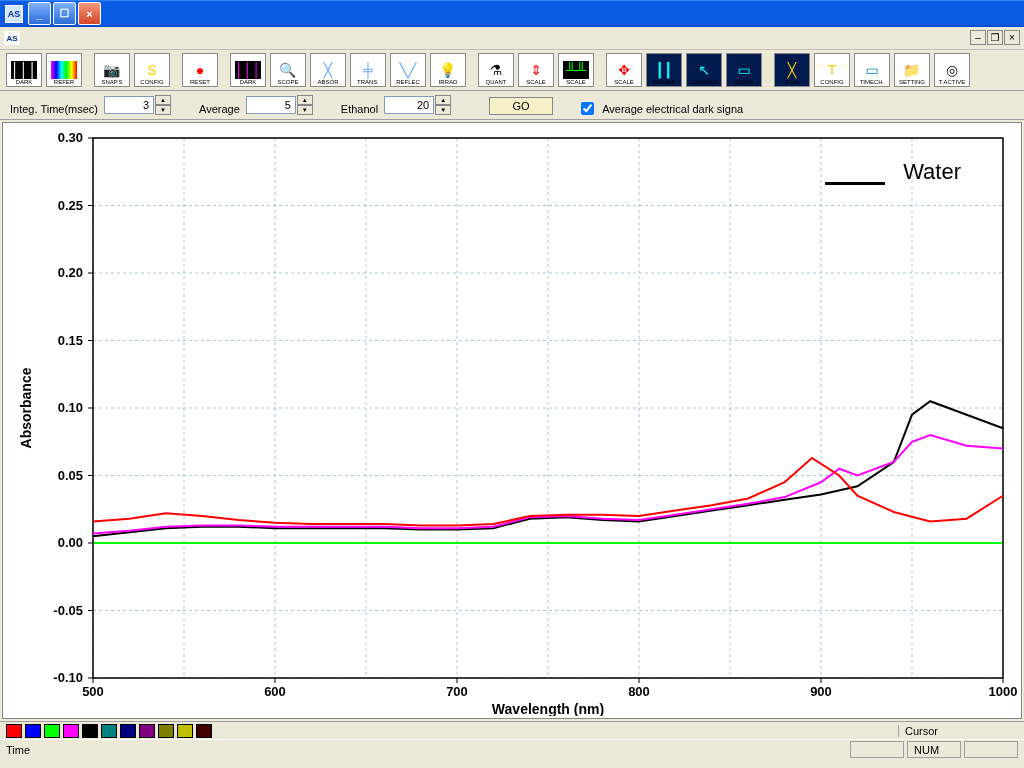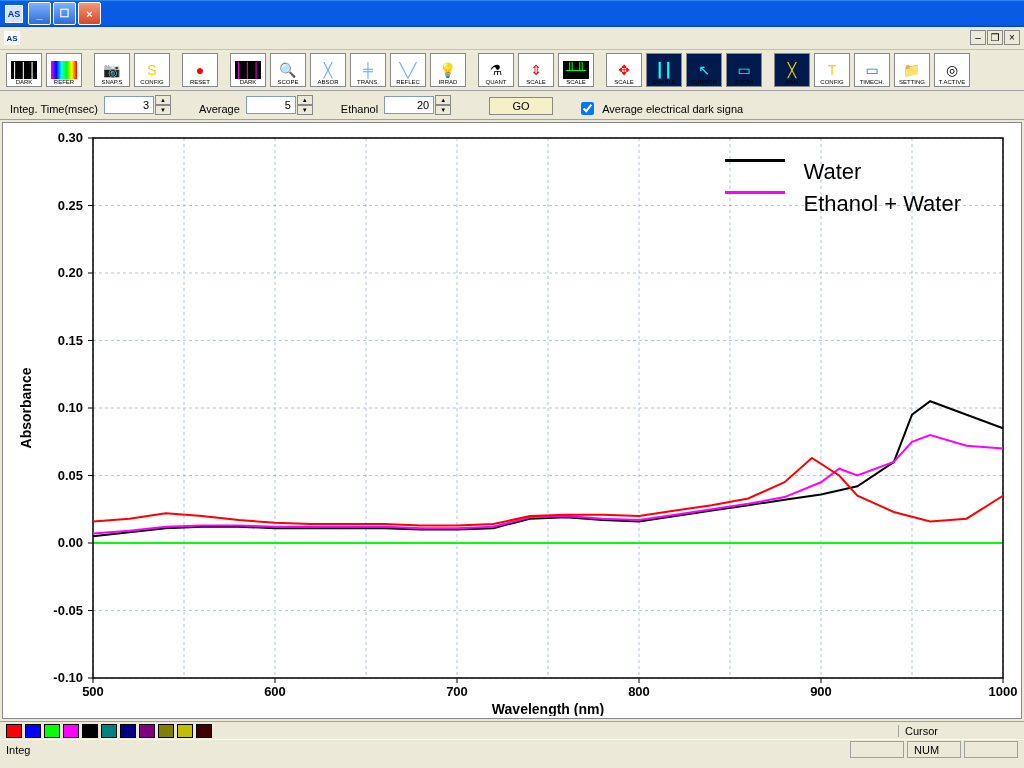--- a/index.html
+++ b/index.html
@@ -28,21 +28,21 @@
 .params label{margin-right:2px}
 .spin{display:flex;align-items:center}
 .spin input{width:40px;height:16px;border:1px solid #7f9db9;text-align:right;padding:0 4px;font-family:inherit;font-size:11px;background:#fff}
 .spin .ud{display:flex;flex-direction:column;margin-left:1px}
 .spin .ud span{width:14px;height:8px;border:1px solid #888;background:#ece9d8;font-size:6px;display:flex;align-items:center;justify-content:center;cursor:pointer}
 .gobtn{width:64px;height:18px;border:1px solid #888;background:#f5f0c8;cursor:pointer;font-size:11px}
 input[type=checkbox]{margin:0 4px 0 0}
 .plot-area{background:#fff;position:relative;height:595px;border:1px solid #888;margin:2px}
 svg{display:block}
 .legend-box{position:absolute;right:60px;top:30px;font-family:Arial;font-size:22px}
-.legend-row{display:flex;align-items:flex-start;margin:6px 0}
+.legend-row{display:flex;align-items:flex-end;margin:6px 0}
 .legend-line{width:60px;height:3px;margin-right:18px}
 .colorbar{height:17px;background:#ece9d8;display:flex;align-items:center;padding:0 6px;gap:3px;border-top:1px solid #a0a0a0}
 .csw{width:14px;height:12px;border:1px solid #000;cursor:pointer}
 .cursor-lbl{margin-left:auto;border-left:1px solid #a0a0a0;padding:0 80px 0 6px}
 .status{height:19px;background:#ece9d8;display:flex;align-items:center;padding:0 6px;border-top:1px solid #fff}
 .status .cell{border:1px solid #a0a0a0;padding:0 6px;height:15px;margin-left:3px;min-width:40px;display:flex;align-items:center}
 .status .ready{flex:1}
 </style>
 </head>
 <body>
@@ -258,40 +258,36 @@
       <text x="0" y="0" text-anchor="middle" font-size="14" font-weight="bold" font-family="Arial" transform="translate(28,285) rotate(-90)">Absorbance</text>
       <path d="M90,413.25L126.4,409.2L162.8,405.15L199.2,403.8L235.6,403.8L272,405.15L308.4,405.15L344.8,405.15L381.2,405.15L417.59999999999997,406.5L454,406.5L490.4,405.15L526.8,395.70000000000005L563.2,394.35L599.6,397.05L636,398.4L672.4,393L708.8000000000001,387.6L745.1999999999999,382.2L781.6,376.79999999999995L818,371.4L854.4,363.29999999999995L890.8,339L909,291.75L927.2,278.25L963.6,291.75L1000,305.25" fill="none" stroke="#000000" stroke-width="2"></path>
       <path d="M90,410.54999999999995L126.4,407.85L162.8,403.8L199.2,402.45000000000005L235.6,402.45000000000005L272,403.8L308.4,403.8L344.8,403.8L381.2,403.8L417.59999999999997,405.15L454,405.15L490.4,403.8L526.8,394.35L563.2,393L599.6,395.70000000000005L636,397.05L672.4,391.65L708.8000000000001,386.25L745.1999999999999,380.85L781.6,374.1L818,359.25L836.1999999999999,345.75L854.4,352.5L890.8,339L909,318.75L927.2,312L963.6,322.80000000000007L1000,325.5" fill="none" stroke="#ff00ff" stroke-width="2"></path>
       <path d="M90,398.4L126.4,395.70000000000005L162.8,390.3L199.2,393L235.6,397.05L272,399.75L308.4,401.1L344.8,401.1L381.2,401.1L417.59999999999997,402.45000000000005L454,402.45000000000005L490.4,401.1L526.8,393L563.2,391.65L599.6,391.65L636,393L672.4,387.6L708.8000000000001,382.2L745.1999999999999,375.45L781.6,359.25L808.9,334.95000000000005L836.1999999999999,352.5L854.4,372.75L890.8,388.95L927.2,398.4L963.6,395.70000000000005L1000,372.75" fill="none" stroke="#ff0000" stroke-width="2"></path>
     </svg>
   <div class="legend-box" id="legend">
       <div class="legend-row">
         <div class="legend-line" style="background: rgb(0, 0, 0);"></div>
         <div>Water</div>
       </div>
-      <div class="legend-row">
-        <div class="legend-line" style="background: rgb(255, 0, 255);"></div>
-        <div>Ethanol + Water</div>
-      </div>
     </div>
 </div>
 
 <div class="colorbar" id="colorbar">
 <div class="csw" style="background: rgb(255, 0, 0);"></div>
     <div class="csw" style="background: rgb(0, 0, 255);"></div>
     <div class="csw" style="background: rgb(0, 255, 0);"></div>
     <div class="csw" style="background: rgb(255, 0, 255);"></div>
     <div class="csw" style="background: rgb(0, 0, 0);"></div>
     <div class="csw" style="background: rgb(0, 128, 128);"></div>
     <div class="csw" style="background: rgb(0, 0, 128);"></div>
     <div class="csw" style="background: rgb(128, 0, 128);"></div>
     <div class="csw" style="background: rgb(128, 128, 0);"></div>
     <div class="csw" style="background: rgb(192, 192, 0);"></div>
     <div class="csw" style="background: rgb(64, 0, 0);"></div>
     <div class="cursor-lbl">Cursor</div>
   </div>
 
 <div class="status">
-  <div class="ready">Integ</div>
+  <div class="ready">Time</div>
   <div class="cell"></div>
   <div class="cell">NUM</div>
   <div class="cell"></div>
 </div>
 
 </body></html>

